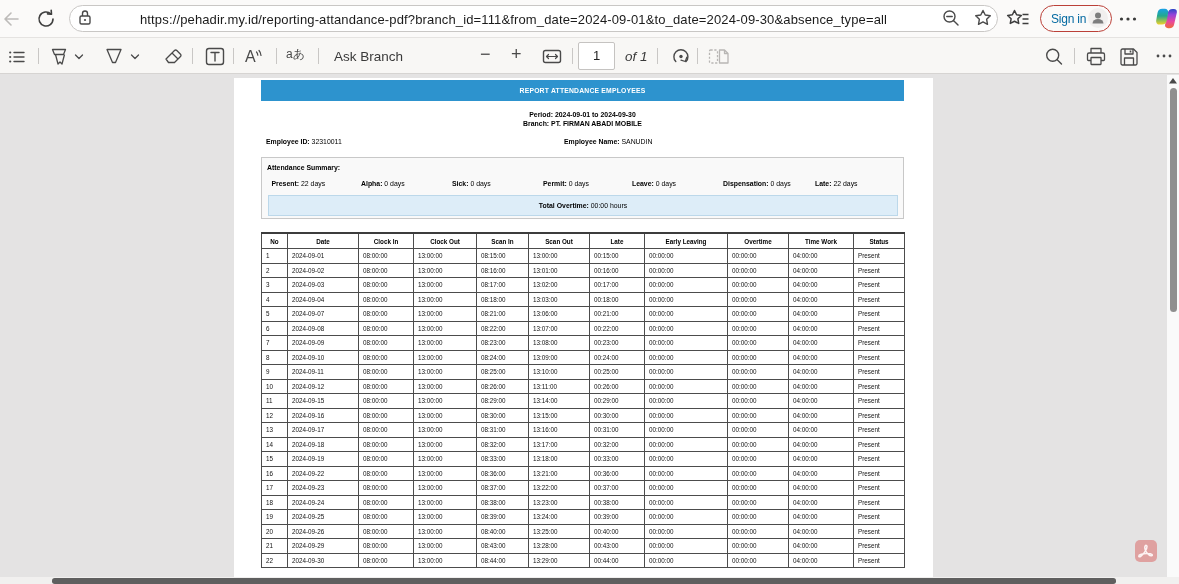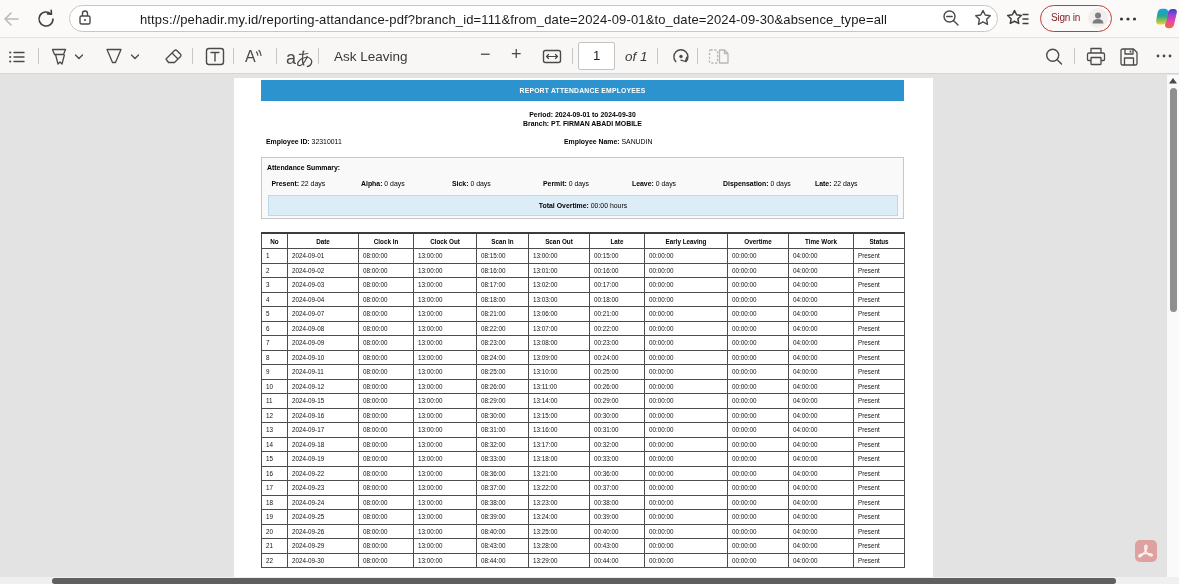--- a/index.html
+++ b/index.html
@@ -78,21 +78,21 @@
   <svg class="tbicon" style="left:973px" width="20" height="38" viewBox="0 0 20 38">
     <path d="M10 10.5 l2.25 4.56 5.03 0.73 -3.64 3.55 0.86 5.01 -4.5 -2.37 -4.5 2.37 0.86 -5.01 -3.64 -3.55 5.03 -0.73 z" stroke="#4a4a4a" stroke-width="1.4" fill="none" stroke-linejoin="round"></path>
   </svg>
   <svg class="tbicon" style="left:1006px" width="26" height="38" viewBox="0 0 26 38">
     <path d="M8.5 10.5 l2.1 4.26 4.7 0.68 -3.4 3.32 0.8 4.68 -4.2 -2.21 -4.2 2.21 0.8 -4.68 -3.4 -3.32 4.7 -0.68 z" stroke="#3d3d3d" stroke-width="1.5" fill="none" stroke-linejoin="round"></path>
     <g stroke="#3d3d3d" stroke-width="1.6">
       <path d="M16.5 14.5 h6 M16.5 19 h6 M16.5 23.5 h6"></path>
     </g>
   </svg>
   <div class="abs" style="left:1040px; top:5px; width:72px; height:27px; border:1.5px solid #bb4038; border-radius:14px;">
-    <span style="position:absolute; left:10px; top:5.5px; font-size:10px; letter-spacing:-0.2px; color:#7f1d1d;">Sign in</span>
+    <span style="position:absolute; left:10px; top:5.5px; font-size:12px; letter-spacing:-0.2px; color:#0369a1;">Sign in</span>
     <span style="position:absolute; right:3px; top:2px; width:20px; height:20px; background:#f1efee; border-radius:50%;"></span>
     <svg style="position:absolute; right:3px; top:2px;" width="20" height="20" viewBox="0 0 20 20">
       <circle cx="10" cy="7.5" r="3" fill="#7d7d7d"></circle>
       <path d="M4.5 15.5 a5.5 4.5 0 0 1 11 0 z" fill="#7d7d7d"></path>
     </svg>
   </div>
   <svg class="abs" style="left:1119px; top:0px;" width="18" height="38" viewBox="0 0 18 38">
     <g fill="#3a3a3a">
         <circle cx="2.5" cy="19" r="1.6"></circle>
         <circle cx="9" cy="19" r="1.6"></circle>
@@ -164,23 +164,23 @@
   </svg>
   <div class="sep" style="left:233px"></div>
   <svg class="tbicon" style="left:243px; top:2px;" width="24" height="34" viewBox="0 0 24 34">
     <text x="2" y="22" font-family="Liberation Sans" font-size="16" fill="#4a4a4a">A</text>
     <g stroke="#4a4a4a" stroke-width="1.2" fill="none" stroke-linecap="round">
       <path d="M16 10.5 a8 8 0 0 1 2 5"></path>
       <path d="M13.5 12 a5 5 0 0 1 1.3 3.2"></path>
     </g>
   </svg>
   <div class="sep" style="left:276px"></div>
-  <div class="abs" style="left:286px; top:8px; font-size:18px; color:#4a4a4a;">aあ</div>
+  <div class="abs" style="left:286px; top:8px; font-size:12px; color:#4a4a4a;">aあ</div>
   <div class="sep" style="left:318px"></div>
-  <div class="ptxt" style="left:334px;">Ask Leaving</div>
+  <div class="ptxt" style="left:334px;">Ask Branch</div>
   <div class="abs" style="left:480px; top:6px; font-size:18px; color:#4a4a4a;">−</div>
   <div class="abs" style="left:511px; top:6px; font-size:18px; color:#4a4a4a;">+</div>
   <svg class="tbicon" style="left:541px; top:2px;" width="22" height="34" viewBox="0 0 22 34">
     <rect x="2.5" y="10.5" width="17" height="12" rx="2" stroke="#4a4a4a" stroke-width="1.4" fill="none"></rect>
     <g stroke="#4a4a4a" stroke-width="1.2" fill="none" stroke-linecap="round" stroke-linejoin="round">
       <path d="M5.5 16.5 h11 M5.5 16.5 l2 -2 M5.5 16.5 l2 2 M16.5 16.5 l-2 -2 M16.5 16.5 l-2 2"></path>
     </g>
   </svg>
   <div class="sep" style="left:572px"></div>
   <div class="abs" style="left:578px; top:4px; width:37px; height:28px; background:#fff; border:1px solid #c5c3c1; border-radius:2px; text-align:center; font-size:13px; color:#222; line-height:26px;">1</div>

